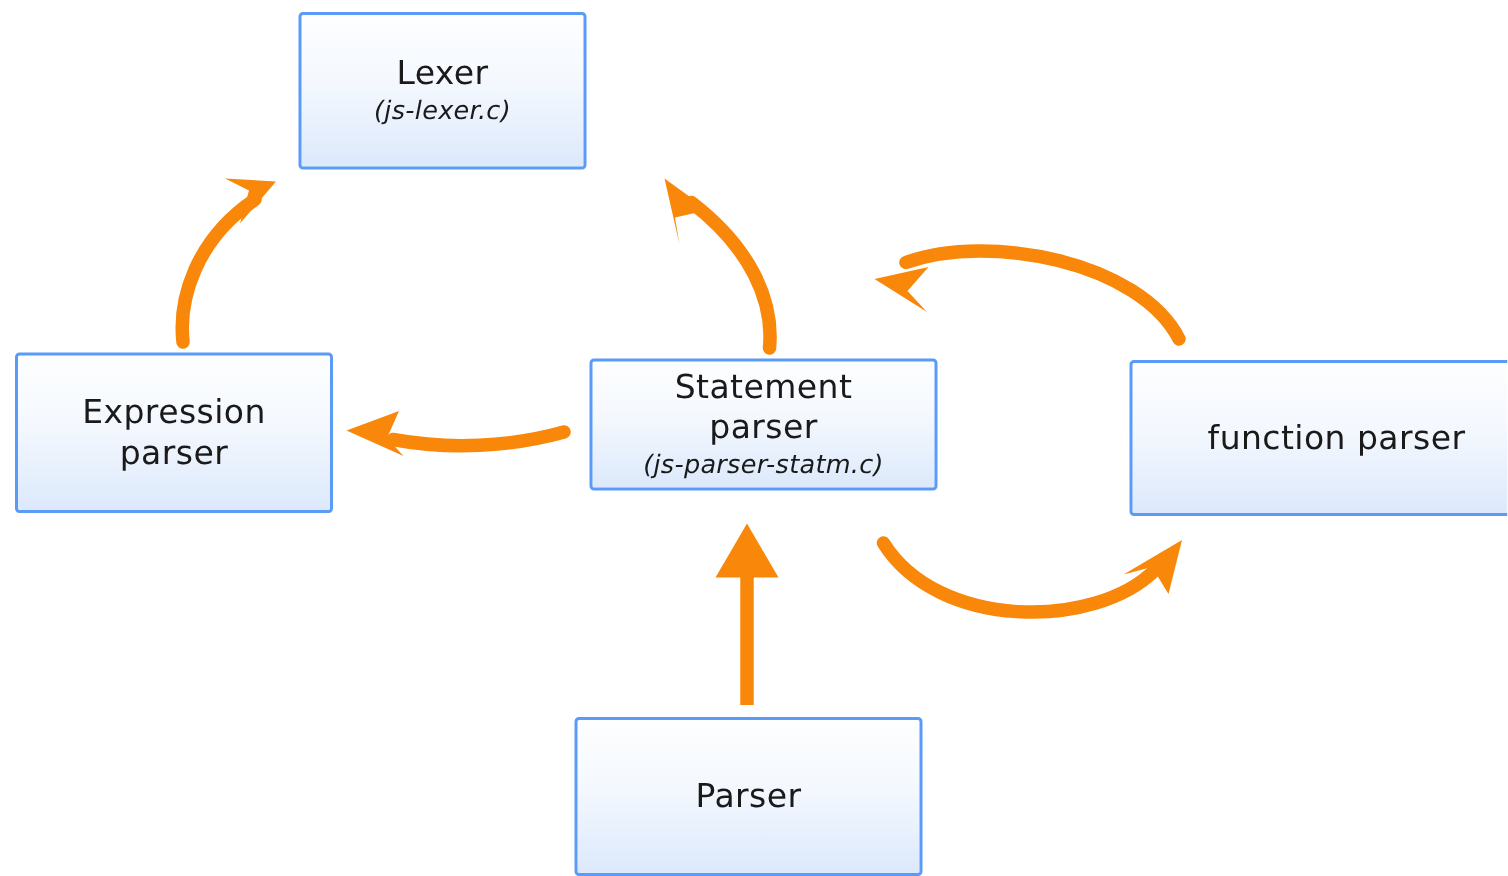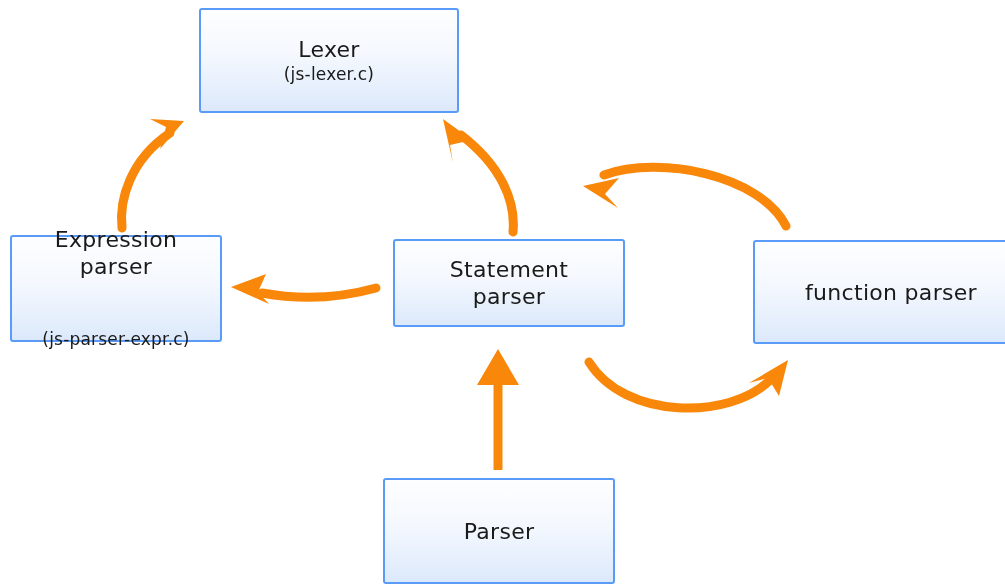--- a/index.html
+++ b/index.html
@@ -43,27 +43,28 @@
     font-size: 22px;
     line-height: 27px;
     letter-spacing: 0.3px;
     white-space: nowrap;
   }
   .node .sub {
     font-size: 17px;
     line-height: 23px;
     letter-spacing: 0.2px;
     white-space: nowrap;
+    font-style: italic;
   }
   .node.two-line-title .title {
     white-space: pre-line;
   }
 
   
-  #node-lexer      { left: 199px; top: 8px;   width: 260px; height: 105px; }
+  #node-lexer      { left: 199px; top: 8px;   width: 192px; height: 105px; }
   #node-expr       { left: 10px;  top: 235px; width: 212px; height: 107px; gap: 48px; }
   #node-statement  { left: 393px; top: 239px; width: 232px; height: 88px; }
   #node-function   { left: 753px; top: 240px; width: 276px; height: 104px; }
   #node-parser     { left: 383px; top: 478px; width: 232px; height: 106px; }
 </style>
 </head>
 <body>
 
 <div id="canvas">
 
@@ -101,26 +102,26 @@
   </svg>
 
   <div class="node" id="node-lexer">
     <div class="title">Lexer</div>
     <div class="sub">(js-lexer.c)</div>
   </div>
 
   <div class="node two-line-title" id="node-expr">
     <div class="title">Expression
 parser</div>
-    <div class="sub">(js-parser-expr.c)</div>
   </div>
 
   <div class="node two-line-title" id="node-statement">
     <div class="title">Statement
 parser</div>
+    <div class="sub">(js-parser-statm.c)</div>
   </div>
 
   <div class="node" id="node-function">
     <div class="title">function parser</div>
   </div>
 
   <div class="node" id="node-parser">
     <div class="title">Parser</div>
   </div>
 

